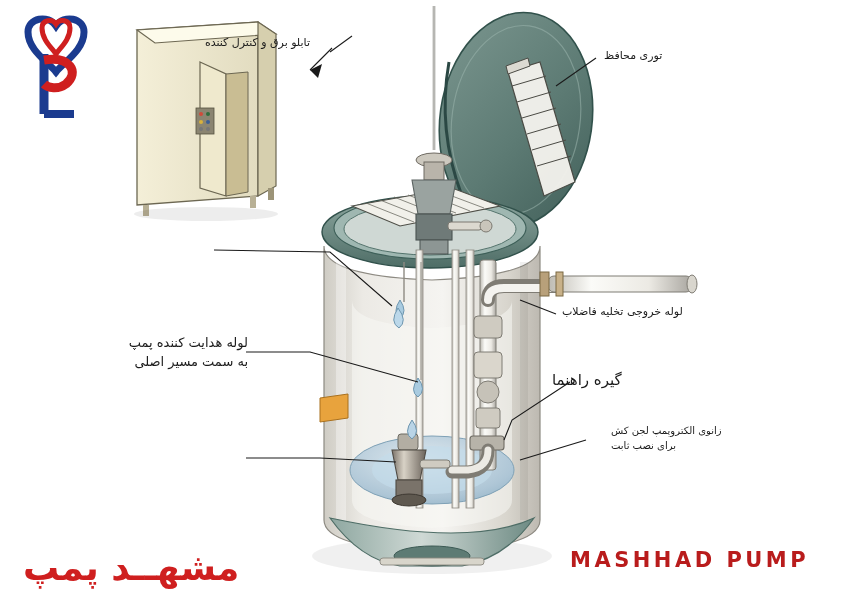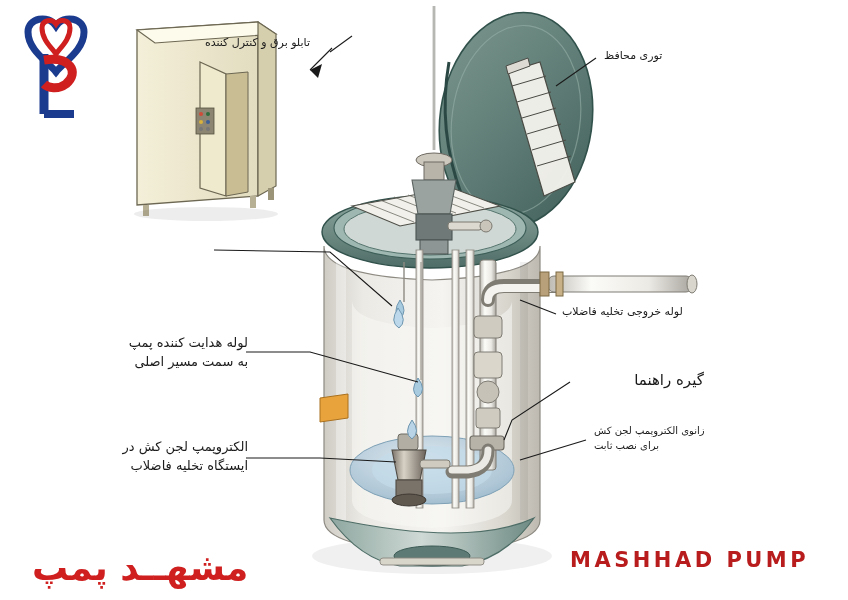--- a/index.html
+++ b/index.html
@@ -34,21 +34,21 @@
     font-size: 25px;
     font-weight: bold;
     color: #cf1f1f;
     direction: rtl;
     text-align: right;
     white-space: nowrap;
     letter-spacing: 0px;
   }
   .brand-fa {
     position: absolute;
-    left: 32px;
+    left: 23px;
     bottom: 12px;
     font-family: "DejaVu Sans", sans-serif;
     font-size: 36px;
     font-weight: bold;
     color: #cf1f1f;
     direction: rtl;
     white-space: nowrap;
   }
   .brand-en {
     position: absolute;
@@ -66,21 +66,21 @@
   .label {
     position: absolute;
     direction: rtl;
     color: #1a1a1a;
     line-height: 1.45;
     white-space: pre-line;
   }
   .label.rt { text-align: right; }
   .label.lt { text-align: left; }
 
-  .sz-xs { font-size: 10px; }
+  .sz-xs { font-size: 10px; margin-left: 17px; }
   .sz-s  { font-size: 11px; }
   .sz-m  { font-size: 13px; }
   .sz-l  { font-size: 15px; }
 
   
   #art {
     position: absolute;
     left: 0;
     top: 0;
     width: 848px;
@@ -316,23 +316,21 @@
   <div class="brand-en">MASHHAD PUMP</div>
 
   <div class="label sz-s rt" style="right:538px; top:35px; width:160px;">تابلو برق و کنترل کننده</div>
 
   <div class="label sz-s lt" style="left:604px; top:48px; width:120px;">توری محافظ</div>
 
 
   <div class="label sz-m rt" style="right:600px; top:334px; width:148px;">لوله هدایت کننده پمپ
 به سمت مسیر اصلی</div>
 
-  <div class="label sz-m rt" style="right:600px; top:438px; width:148px;">الکتروپمپ لجن کش در
-ایستگاه تخلیه فاضلاب</div>
 
   <div class="label sz-s lt" style="left:562px; top:304px; width:150px;">لوله خروجی تخلیه فاضلاب</div>
 
-  <div class="label sz-l lt" style="left:604px; top:370px; width:130px;text-align:center;">گیره راهنما</div>
+  <div class="label sz-l lt" style="left:552px; top:370px; width:130px;">گیره راهنما</div>
 
   <div class="label sz-xs lt" style="left:594px; top:424px; width:140px;">زانوی الکتروپمپ لجن کش
 برای نصب ثابت</div>
 
 </div>
 
 </body></html>

